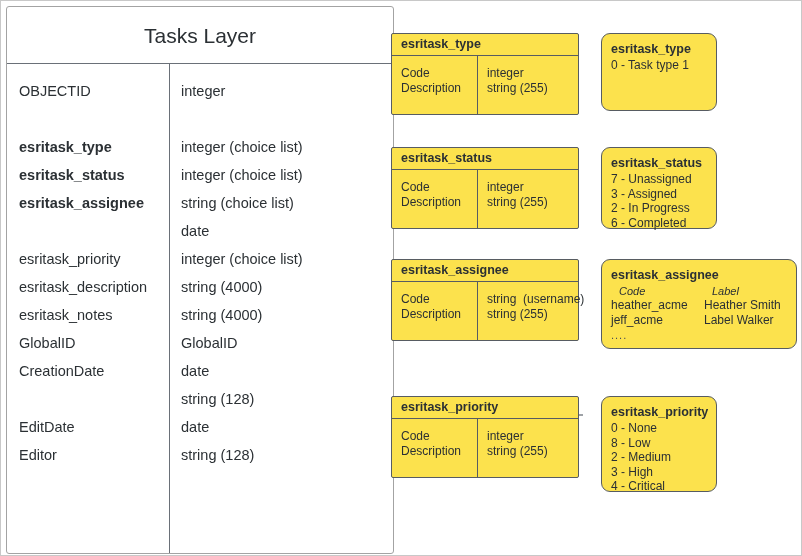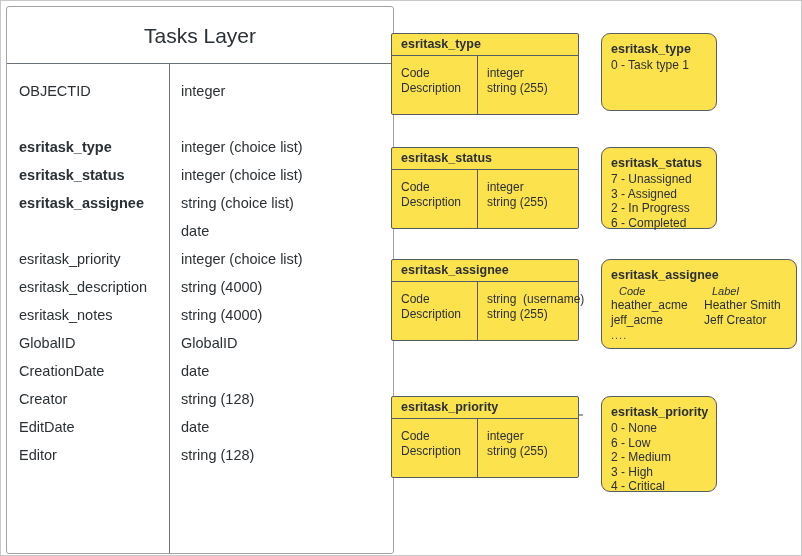--- a/index.html
+++ b/index.html
@@ -213,21 +213,20 @@
         </div>
         <div class="field-row">
           <span class="field-name">GlobalID</span>
           <span class="field-type">GlobalID</span>
         </div>
         <div class="field-row">
           <span class="field-name">CreationDate</span>
           <span class="field-type">date</span>
         </div>
         <div class="field-row">
-          <span class="field-name">Creator</span>
           <span class="field-type">string (128)</span>
         </div>
         <div class="field-row">
           <span class="field-name">EditDate</span>
           <span class="field-type">date</span>
         </div>
         <div class="field-row">
           <span class="field-name">Editor</span>
           <span class="field-type">string (128)</span>
         </div>
@@ -289,41 +288,41 @@
   <div class="ybox round" style="left:600px; top:258px; width:196px; height:90px;">
     <div class="vbox-inner">
       <div class="vbox-title">esritask_assignee</div>
       <div class="vbox-grid-head">
         <span class="vcol-a">Code</span><span class="vcol-b">Label</span>
       </div>
       <div class="vbox-grid-row">
         <span class="vcol-a">heather_acme</span><span class="vcol-b">Heather Smith</span>
       </div>
       <div class="vbox-grid-row">
-        <span class="vcol-a">jeff_acme</span><span class="vcol-b">Jeff Creator</span>
+        <span class="vcol-a">jeff_acme</span><span class="vcol-b">Label Walker</span>
       </div>
       <div class="vbox-ellipsis">....</div>
     </div>
   </div>
 
   <div class="ybox sharp" style="left:390px; top:395px; width:188px; height:82px;">
     <div class="ybox-header">esritask_priority</div>
     <div class="ybox-cols">
       <div class="ybox-vdiv"></div>
       <div class="ybox-col left">Code
 Description</div>
       <div class="ybox-col right">integer
 string (255)</div>
     </div>
   </div>
 
   <div class="ybox round" style="left:600px; top:395px; width:116px; height:96px;">
     <div class="vbox-inner">
       <div class="vbox-title">esritask_priority</div>
       <div class="vbox-line">0 - None</div>
-      <div class="vbox-line">6 - Low</div>
+      <div class="vbox-line">8 - Low</div>
       <div class="vbox-line">2 - Medium</div>
       <div class="vbox-line">3 - High</div>
       <div class="vbox-line">4 - Critical</div>
     </div>
   </div>
 
 </div>
 
 </body></html>

